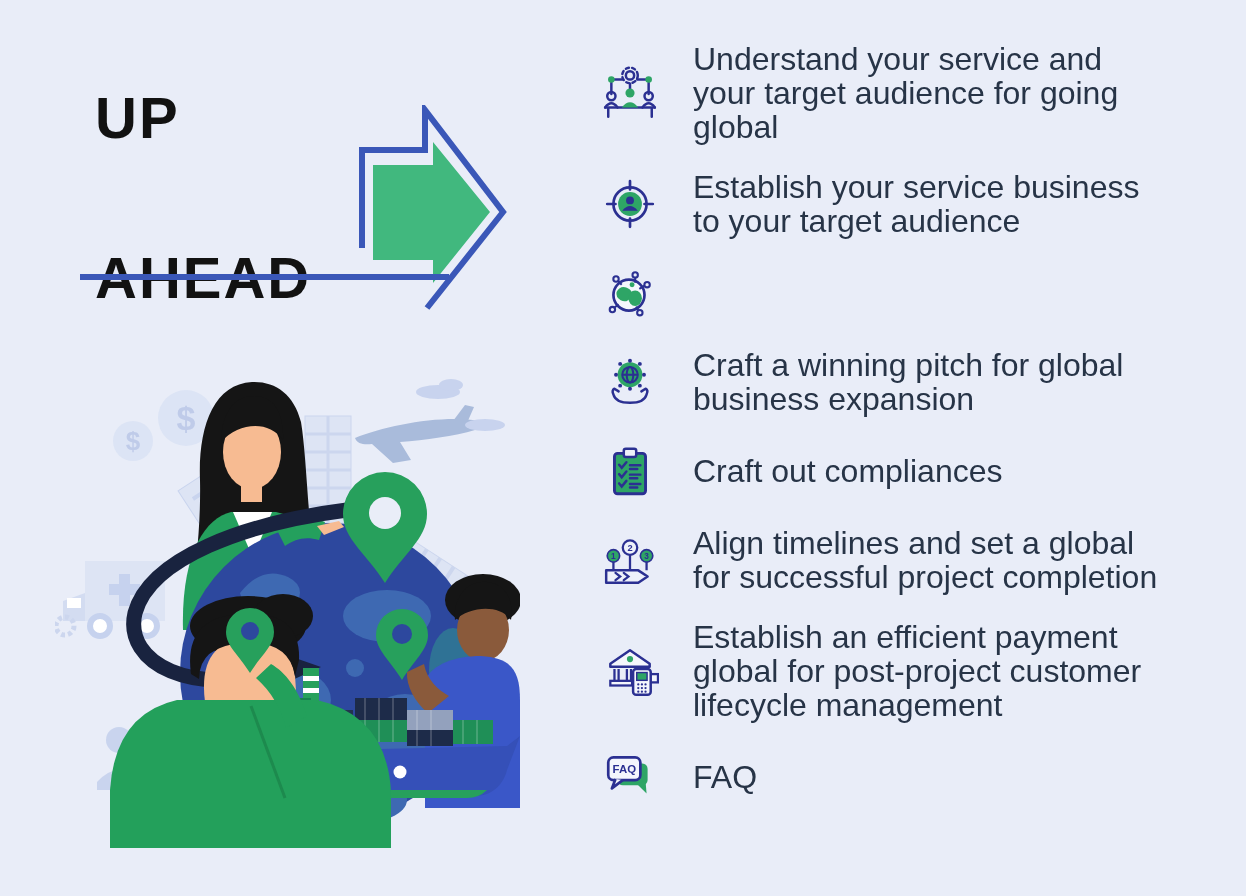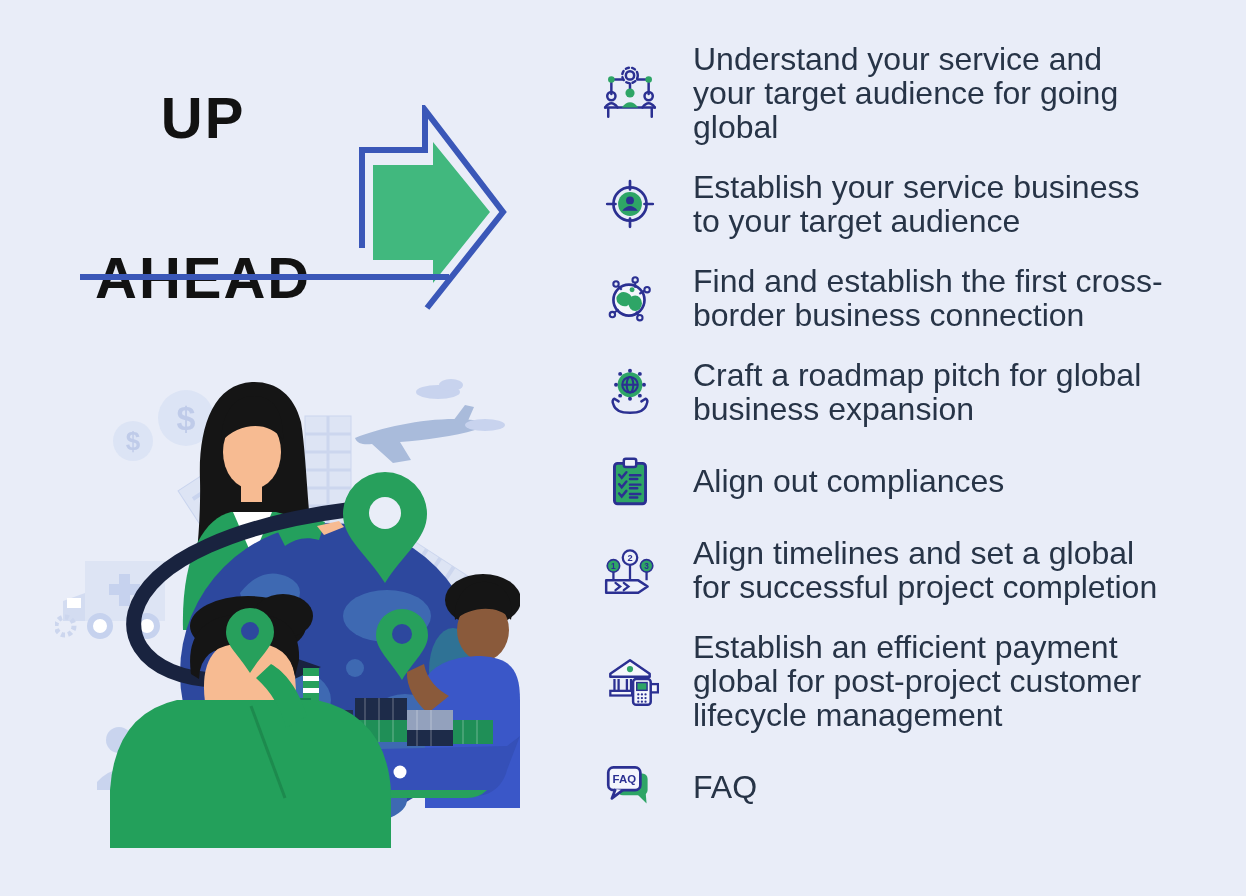--- a/index.html
+++ b/index.html
@@ -3,21 +3,21 @@
 <meta charset="utf-8">
 <style>
   html,body{margin:0;padding:0;}
   .slide{
     position:relative;width:1246px;height:896px;overflow:hidden;
     background:#e9edf8;font-family:"Liberation Sans",sans-serif;
   }
   .title{
     position:absolute;left:95px;top:78px;
     font-size:58px;line-height:80px;font-weight:700;letter-spacing:2px;
-    color:#121212;white-space:pre-line;text-align:center;
+    color:#121212;white-space:pre-line;
   }
   .arrow-svg{position:absolute;left:75px;top:105px;}
   .illustration{position:absolute;left:55px;top:368px;}
   .agenda{
     position:absolute;left:600px;top:42px;width:610px;
     list-style:none;margin:0;padding:0;
   }
   .agenda li{display:flex;align-items:center;margin-bottom:26px;}
   .icon-box{flex:0 0 60px;width:60px;display:flex;justify-content:center;margin-right:33px;}
   .item-text{font-size:32px;line-height:34px;color:#273447;max-width:475px;}
@@ -216,21 +216,20 @@
           <g stroke="#2b3092" stroke-width="2" fill="#e9edf8">
             <path d="M16,16 l4,4 M33,13 v5 M42,21 l-5,3 M13,42 l4,-3 M36,45 l-2,-4" fill="none"></path>
             <circle cx="14.5" cy="14.5" r="2.6"></circle>
             <circle cx="33" cy="10.5" r="2.6"></circle>
             <circle cx="44.5" cy="20" r="2.6"></circle>
             <circle cx="11" cy="44" r="2.6"></circle>
             <circle cx="37.5" cy="47" r="2.6"></circle>
           </g>
         </svg>
       </span>
-      <span class="item-text">Find and establish the first cross-border business connection</span>
     </li>
 
     <li>
       <span class="icon-box">
         <svg width="58" height="58" viewBox="0 0 56 56">
           <circle cx="28" cy="21" r="12" fill="#2ea566"></circle>
           <g stroke="#2b3092" stroke-width="2" fill="none">
             <circle cx="28" cy="21" r="7.5"></circle>
             <ellipse cx="28" cy="21" rx="3.2" ry="7.5"></ellipse>
             <path d="M20.5,21 h15"></path>
@@ -241,36 +240,36 @@
             <circle cx="41.5" cy="21" r="1.9"></circle>
               <circle cx="37.5" cy="31.5" r="1.9"></circle>
             <circle cx="28" cy="34.5" r="1.9"></circle>
               <circle cx="18.5" cy="31.5" r="1.9"></circle>
             <circle cx="14.5" cy="21" r="1.9"></circle>
               <circle cx="18.5" cy="10.5" r="1.9"></circle>
           </g>
           <path d="M12,40 q-2,-4 1,-5.5 l4,2.5 M44,40 q2,-4 -1,-5.5 l-4,2.5 M12,40 q2,8 16,8 q14,0 16,-8" stroke="#2b3092" stroke-width="2.4" fill="none" stroke-linecap="round" stroke-linejoin="round"></path>
         </svg>
       </span>
-      <span class="item-text">Craft a roadmap pitch for global business expansion</span>
+      <span class="item-text">Craft a winning pitch for global business expansion</span>
     </li>
 
     <li>
       <span class="icon-box">
         <svg width="58" height="58" viewBox="0 0 56 56">
           <rect x="13" y="11" width="30" height="39" rx="3" fill="#2ea566" stroke="#2b3092" stroke-width="2.8"></rect>
           <rect x="22" y="6.5" width="12" height="8" rx="2" fill="#eef1fa" stroke="#2b3092" stroke-width="2.4"></rect>
           <g stroke="#2b3092" stroke-width="2.4" fill="none" stroke-linecap="round">
             <path d="M17.5,22 l2.5,3 l4.5,-5.5 M28,22.5 h10 M28,26 h7"></path>
             <path d="M17.5,31 l2.5,3 l4.5,-5.5 M28,31.5 h10 M28,35 h7"></path>
             <path d="M17.5,40 l2.5,3 l4.5,-5.5 M28,40.5 h10 M28,44 h7"></path>
           </g>
         </svg>
       </span>
-      <span class="item-text">Align out compliances</span>
+      <span class="item-text">Craft out compliances</span>
     </li>
 
     <li>
       <span class="icon-box">
         <svg width="58" height="58" viewBox="0 0 56 56">
           <path d="M5,38 h31 l9,6 l-9,6 H5 z" fill="#eef1fa" stroke="#2b3092" stroke-width="2.4" stroke-linejoin="round"></path>
           <path d="M14,40.5 l4.5,3.5 l-4.5,3.5 M22,40.5 l4.5,3.5 l-4.5,3.5" stroke="#2b3092" stroke-width="2.2" fill="none" stroke-linecap="round"></path>
           <path d="M12,38 V30 M28,38 V23 M44,38 V30" stroke="#2b3092" stroke-width="2.2"></path>
           <circle cx="12" cy="24" r="6" fill="#2ea566" stroke="#2b3092" stroke-width="1.6"></circle>
           <circle cx="28" cy="16" r="7" fill="#eef1fa" stroke="#2b3092" stroke-width="2.2"></circle>

